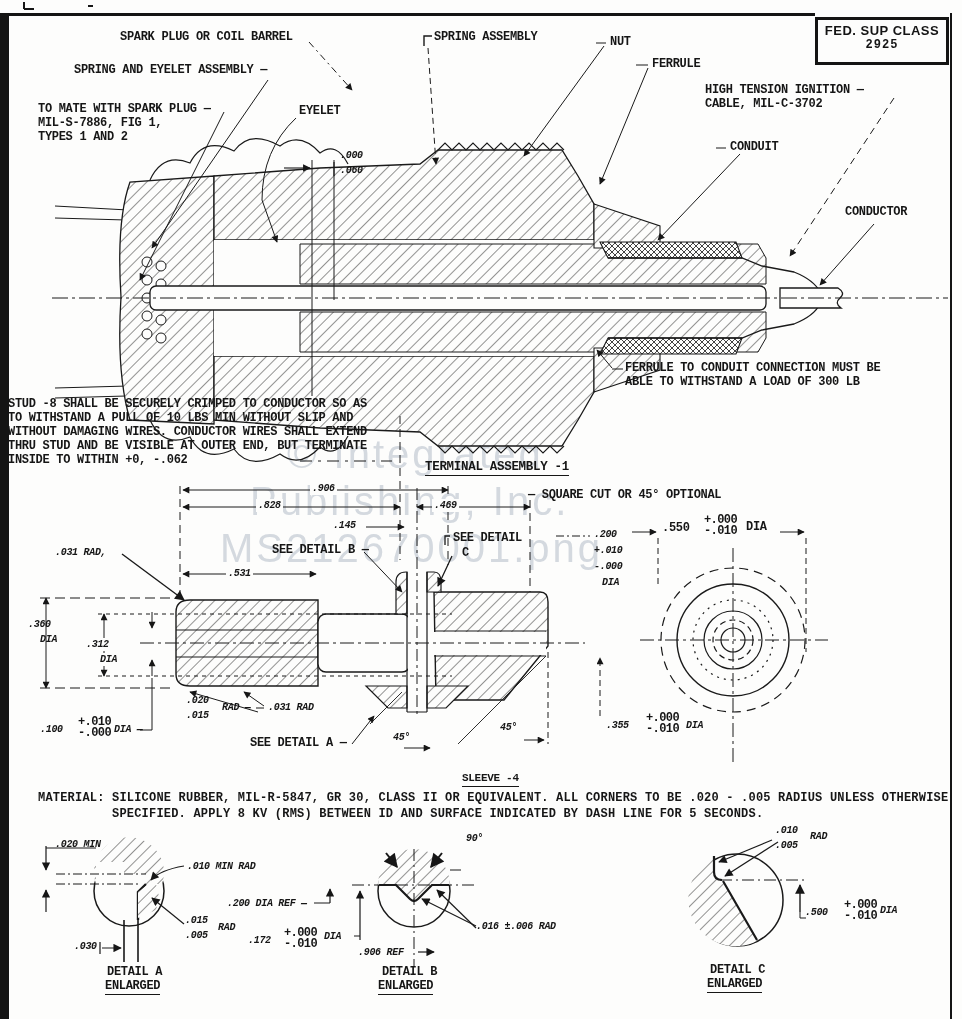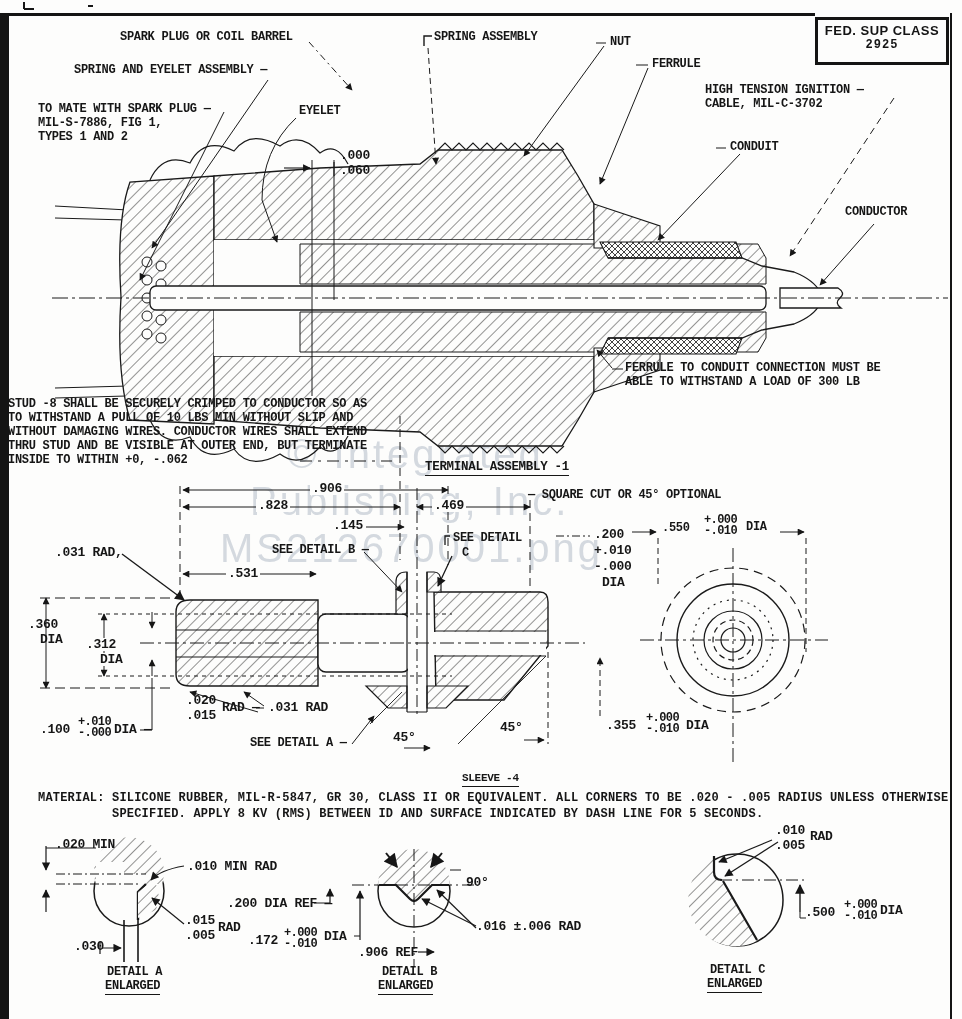--- a/index.html
+++ b/index.html
@@ -1,20 +1,20 @@
 <!DOCTYPE html>
 <html><head>
 <meta charset="utf-8">
 <style>
   html,body{margin:0;padding:0;background:#fff;}
   #page{position:relative;width:962px;height:1019px;background:#fdfdfc;overflow:hidden;
         font-family:"Liberation Mono","DejaVu Sans Mono",monospace;}
   .t{position:absolute;font:bold 12px "Liberation Mono","DejaVu Sans Mono",monospace;
      color:#161616;white-space:nowrap;letter-spacing:-0.3px;line-height:13px;}
-  .sm{font-size:13px;}
+  .sm{font-size:10px;font-style:italic;}
   .tol{font-size:12px;line-height:10.5px;letter-spacing:-0.6px;font-weight:bold;}
   .bg{background:#fdfdfc;padding:0 2px;}
   .ul{border-bottom:1.6px solid #161616;padding-bottom:1px;}
   .wm{position:absolute;font:400 40px "Liberation Sans",sans-serif;color:#d4d9df;
       letter-spacing:3px;white-space:nowrap;z-index:0;}
   .lyr{position:absolute;left:0;top:0;z-index:1;}
   .txt{z-index:2;}
   .frame{position:absolute;background:#141414;z-index:3;}
   #fedbox{position:absolute;left:815px;top:17px;width:128px;height:42px;border:3px solid #141414;
           z-index:3;text-align:center;background:#fdfdfc;}
@@ -307,21 +307,21 @@
   <div class="t sm txt" style="left:55px;top:838px;">.020 MIN</div>
   <div class="t sm txt" style="left:187px;top:860px;">.010 MIN RAD</div>
   <div class="t sm txt" style="left:185px;top:914px;">.015</div>
   <div class="t sm txt" style="left:185px;top:929px;">.005</div>
   <div class="t sm txt" style="left:218px;top:921px;">RAD</div>
   <div class="t sm txt" style="left:74px;top:940px;">.030</div>
   <div class="t txt" style="left:107px;top:966px;">DETAIL A</div>
   <div class="t ul txt" style="left:105px;top:980px;">ENLARGED</div>
 
   <div class="t sm txt" style="left:227px;top:897px;">.200 DIA REF —</div>
-  <div class="t sm txt" style="left:466px;top:876px;">90°</div>
+  <div class="t sm txt" style="left:466px;top:832px;">90°</div>
   <div class="t sm txt" style="left:248px;top:934px;">.172</div>
   <div class="t tol txt" style="left:284px;top:928px;">
     <div>+.000</div>
     <div>-.010</div>
   </div>
   <div class="t sm txt" style="left:324px;top:930px;">DIA</div>
   <div class="t sm txt" style="left:358px;top:946px;">.906 REF</div>
   <div class="t sm txt" style="left:476px;top:920px;">.016 ±.006 RAD</div>
   <div class="t txt" style="left:382px;top:966px;">DETAIL B</div>
   <div class="t ul txt" style="left:378px;top:980px;">ENLARGED</div>

